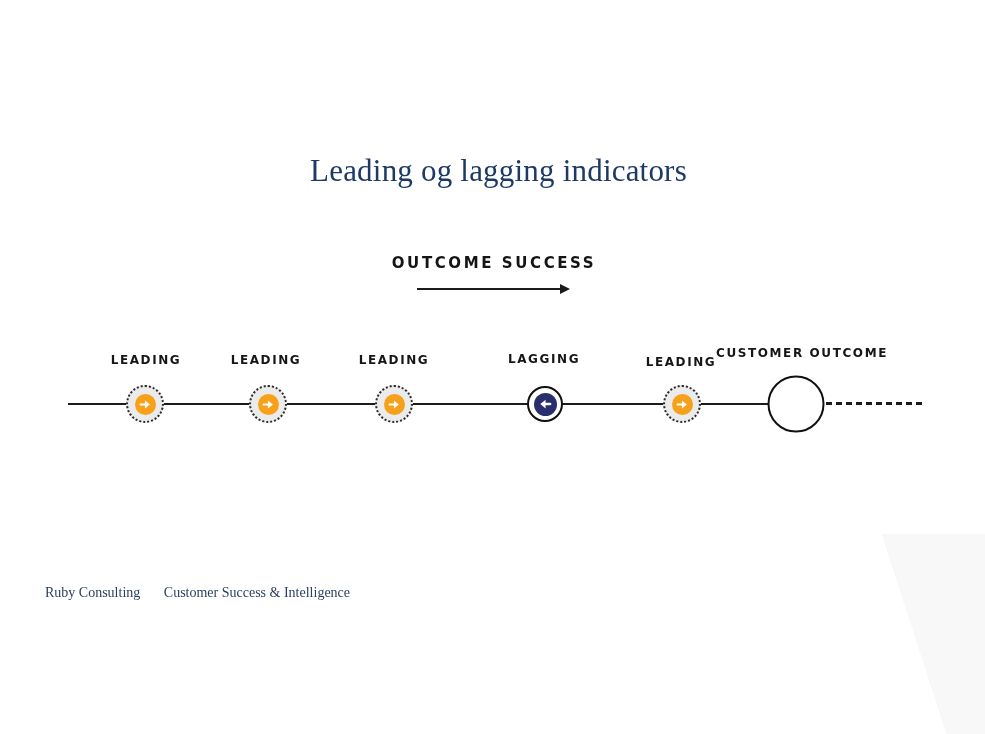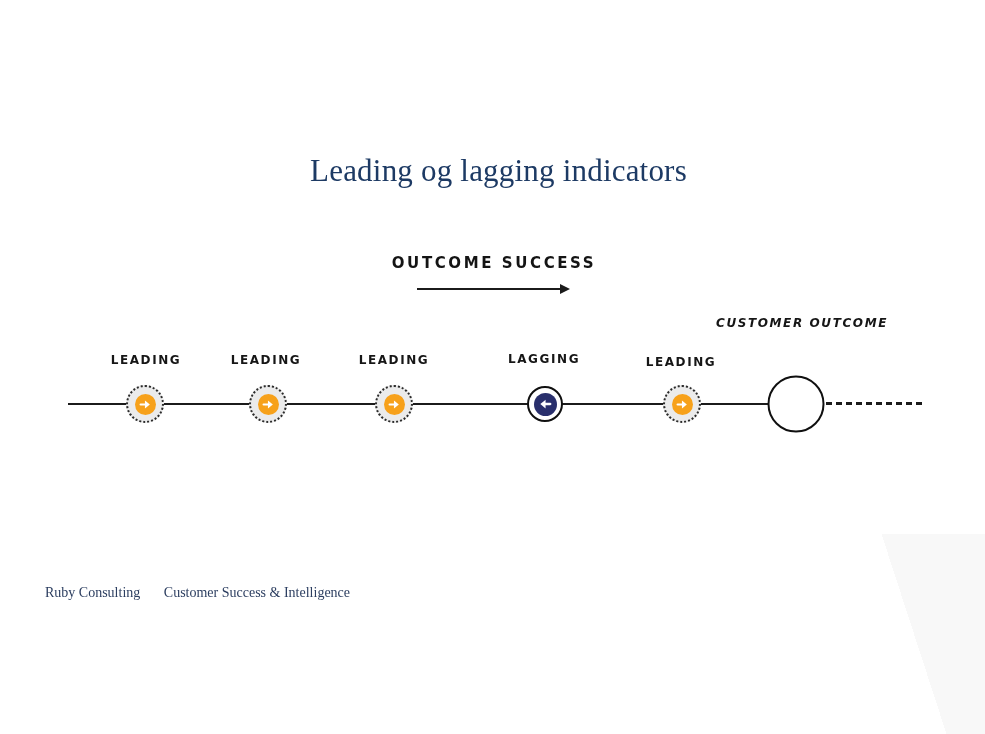--- a/index.html
+++ b/index.html
@@ -134,21 +134,21 @@
   </svg>
 
   <div class="timeline-line"></div>
   <div class="timeline-dashed"></div>
 
   <div class="node-label" style="left:146px; top:353px;">LEADING</div>
   <div class="node-label" style="left:266px; top:353px;">LEADING</div>
   <div class="node-label" style="left:394px; top:353px;">LEADING</div>
   <div class="node-label" style="left:544px; top:352px;">LAGGING</div>
   <div class="node-label" style="left:681px; top:355px;">LEADING</div>
-  <div class="node-label" style="left:802px; top:316px;font-style:italic;">CUSTOMER OUTCOME</div>
+  <div class="node-label" style="left:802px; top:346px;">CUSTOMER OUTCOME</div>
 
   <div class="node-circle leading-outer" style="left:145px;">
     <div class="leading-inner">
       <svg width="13" height="13" viewBox="0 0 24 24">
         <line x1="3" y1="12" x2="13" y2="12" stroke="#fff" stroke-width="4" stroke-linecap="round"></line>
         <path d="M11 4.5 L20 12 L11 19.5 Z" fill="#fff"></path>
       </svg>
     </div>
   </div>
 

